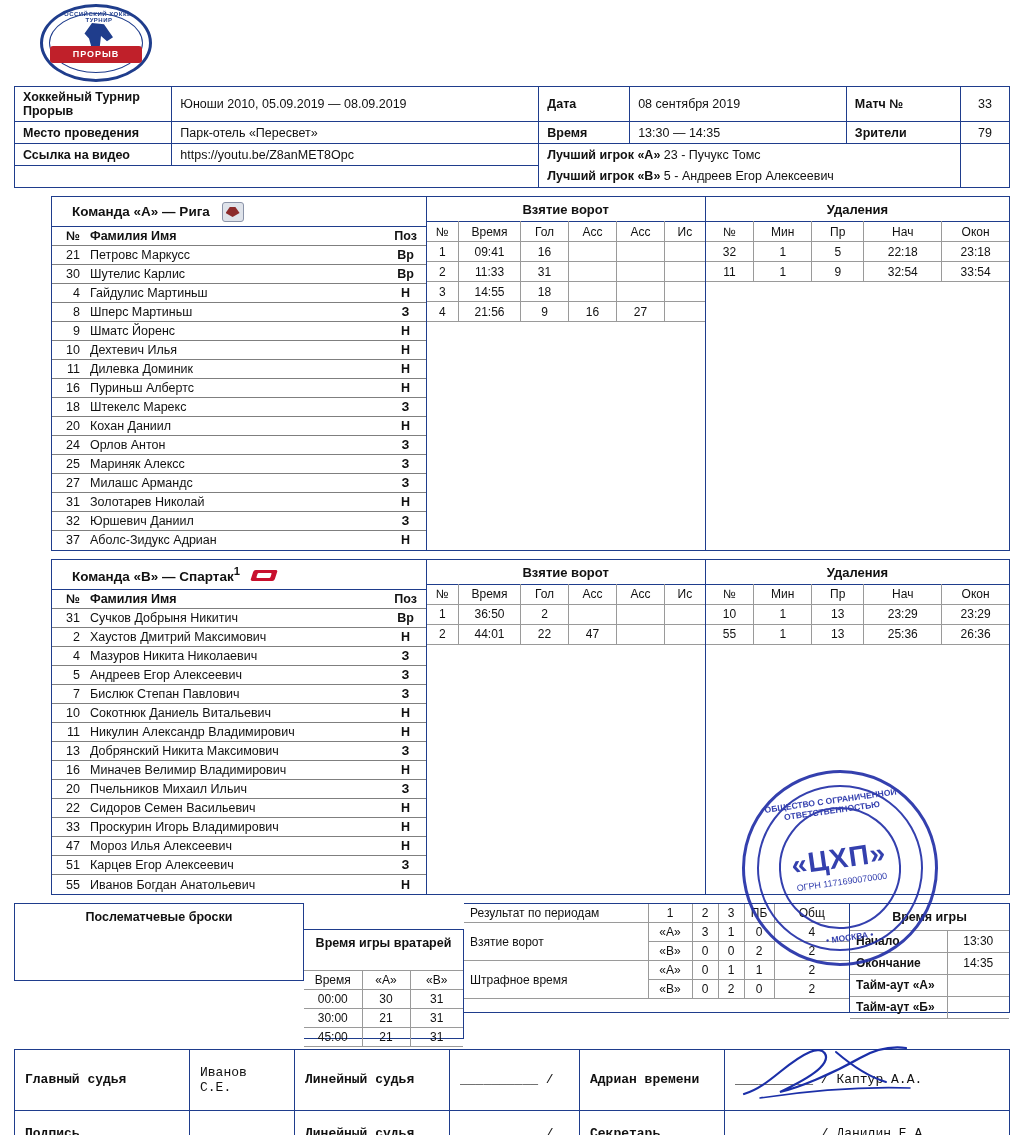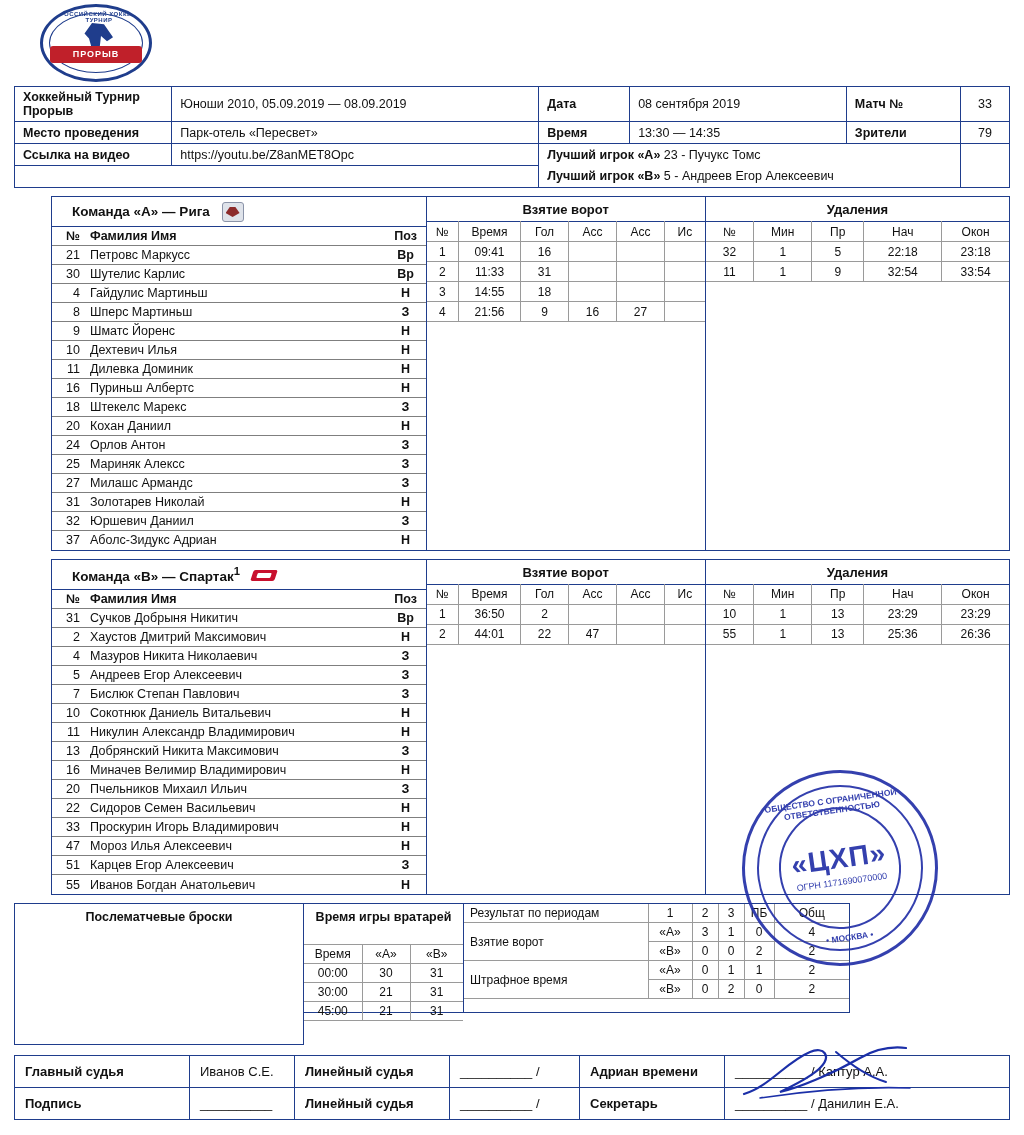--- a/index.html
+++ b/index.html
@@ -93,42 +93,42 @@
   .teamLogoA { width:22px; height:20px; background:#dfe3ea; border:1px solid #8a93a8; border-radius:3px; position:relative;}
   .teamLogoA:after{content:"";position:absolute;left:3px;top:4px;width:14px;height:10px;background:#8c2b2b;clip-path:polygon(0 60%,30% 0,70% 0,100% 60%,50% 100%);}
   .teamLogoB { width:24px; height:18px; position:relative; }
   .teamLogoB .rh { position:absolute; left:0; top:3px; width:24px; height:11px; background:#c8102e; border-radius:2px; transform: skewX(-18deg); }
   .teamLogoB .rh:after{content:"";position:absolute;left:5px;top:3px;width:14px;height:5px;background:#fff;border-radius:1px;}
 
   
   .bottom { width: 996px; margin: 8px auto 0; display: flex; align-items: flex-start; position: relative; }
   .bCol { border: 1px solid #1f3d8c; }
   .shotsCol { width: 290px; }
-  .gkCol { width: 160px; border-left: none; }
+  .gkCol { width: 160px; border-left: none; margin-top: 26px; }
   .periodsCol { width: 386px; border-left: none; }
   .timeCol { width: 160px; border-left: none; }
 
   .bHead { font-weight: bold; font-size: 12.5px; text-align: center; padding: 6px 2px; }
   .bTable { width: 100%; font-size: 12px; text-align: center; }
   .bTable th, .bTable td { border: 1px solid #9a9a9a; height: 19px; padding: 1px 3px; }
   .bTable tr td:first-child, .bTable tr th:first-child { border-left: none; }
   .bTable tr td:last-child, .bTable tr th:last-child { border-right: none; }
   .bTable td.lft { text-align: left; padding-left: 6px; }
   .bTable th { font-weight: normal; }
 
   .timeTable { width: 100%; font-size: 12px; }
   .timeTable td { border: 1px solid #9a9a9a; height: 22px; padding: 2px 6px; }
   .timeTable td.k { font-weight: bold; }
   .timeTable td.v { text-align: center; width: 62px; }
   .timeTable tr td:first-child { border-left: none; }
   .timeTable tr td:last-child { border-right: none; }
 
   
   .signs { width: 996px; margin: 10px auto 0; font-size: 13px; }
-  .signs td { border: 1px solid #1f3d8c; height: 32px; padding: 3px 10px; }
+  .signs td { border: 1px solid #1f3d8c; height: 32px; padding: 15px 10px; font-family: Liberation Mono, monospace; }
   .signs td.k { font-weight: bold; }
   .signs td.v { font-weight: normal; }
 
   
   .stamp {
     position: absolute; left: 742px; top: 770px; width: 196px; height: 196px;
     border-radius: 50%;
     border: 3px solid #2330a8; color: #2330a8;
     opacity: .92;
     transform: rotate(-8deg);
@@ -539,21 +539,21 @@
                 <td>25:36</td>
                 <td>26:36</td>
               </tr>
         </tbody>
           </table>
       </div>
     </div>
   </div>
 
   <div class="bottom">
-    <div class="bCol shotsCol" style="height:142px">
+    <div class="bCol shotsCol" style="height:78px">
       <div class="bHead">Послематчевые броски</div>
     </div>
 
     <div class="bCol gkCol" style="height:110px">
       <div class="bHead" style="height:40px">Время игры вратарей</div>
       <table class="bTable">
         <tbody>
             <tr>
           <th style="width:58px">Время</th>
           <th style="width:48px">«А»</th>
@@ -616,20 +616,43 @@
           <td>«В»</td>
           <td>0</td>
           <td>2</td>
           <td>0</td>
           <td style="border-right:none">2</td>
         </tr>
       </tbody>
         </table>
     </div>
 
+    <div class="bCol timeCol" style="height:110px">
+      <div class="bHead">Время игры</div>
+      <table class="timeTable">
+        <tbody>
+            <tr>
+              <td class="k">Начало</td>
+              <td class="v">13:30</td>
+            </tr>
+        <tr>
+              <td class="k">Окончание</td>
+              <td class="v">14:35</td>
+            </tr>
+        <tr>
+              <td class="k">Тайм-аут «А»</td>
+              <td class="v"></td>
+            </tr>
+        <tr>
+              <td class="k">Тайм-аут «Б»</td>
+              <td class="v"></td>
+            </tr>
+      </tbody>
+        </table>
+    </div>
   </div>
 
   <table class="signs">
     <tbody>
         <tr>
       <td class="k" style="width:175px">Главный судья</td>
       <td class="v" style="width:105px">Иванов С.Е.</td>
       <td class="k" style="width:155px">Линейный судья</td>
       <td class="v" style="width:130px">__________ /</td>
       <td class="k" style="width:145px">Адриан времени</td>

